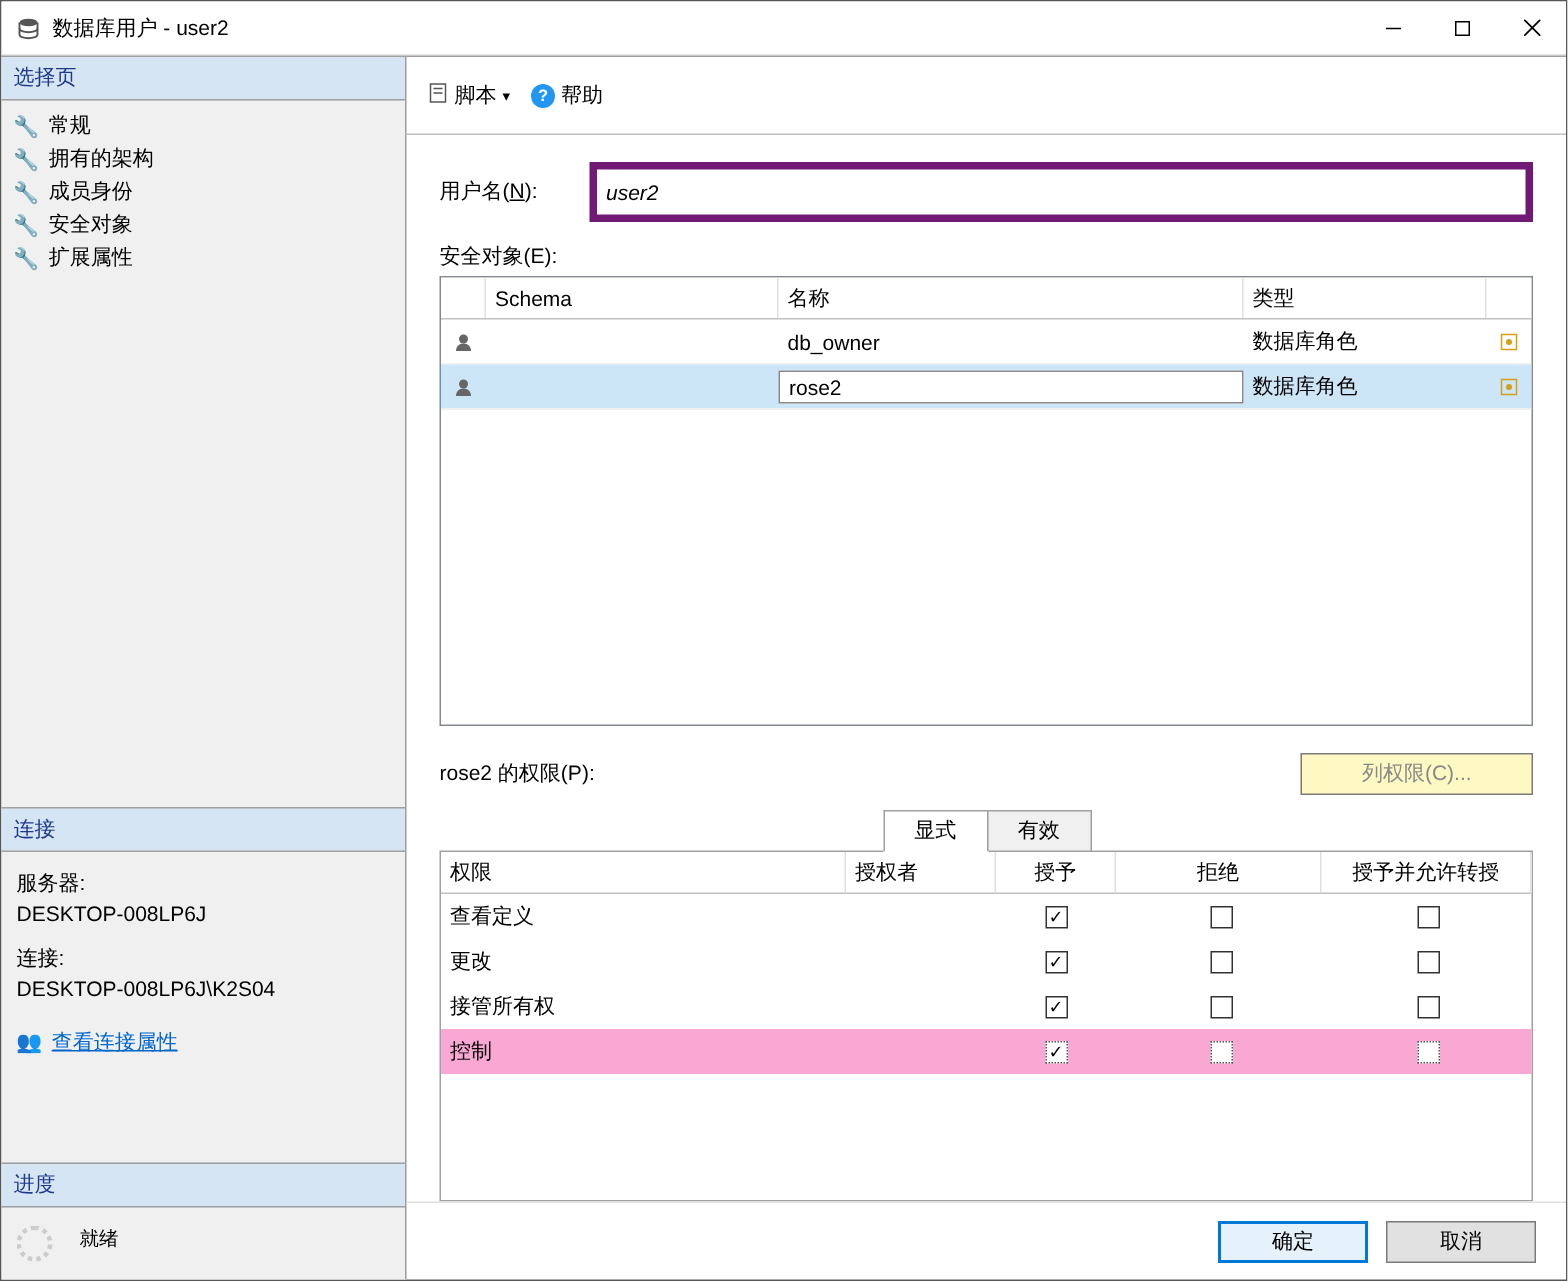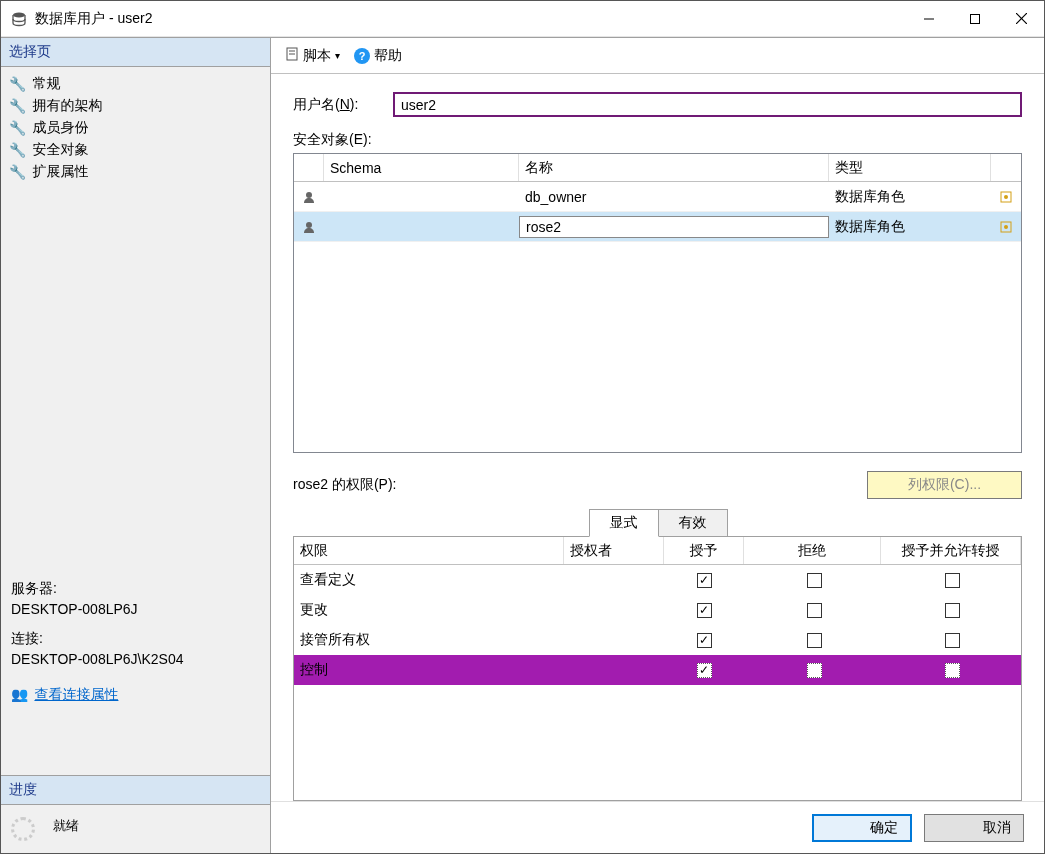--- a/index.html
+++ b/index.html
@@ -22,30 +22,30 @@
 .sidebar .conn { padding: 10px 10px; font-size: 14px; line-height: 1.5; }
 .sidebar .conn .label { margin-top: 8px; }
 .sidebar .conn .label:first-child { margin-top: 0; }
 .sidebar .conn-link { display: flex; align-items: center; margin-top: 14px; }
 .sidebar .conn-link a { color: #0066cc; margin-left: 6px; text-align: right; }
 .sidebar .progress-body { padding: 12px 10px; display: flex; }
 .sidebar .spinner { width: 24px; height: 24px; border: 3px dotted #ccc; border-radius: 50%; margin-right: 18px; }
 .sidebar .spacer { flex: 1; }
 
 .main { flex: 1; display: flex; flex-direction: column; padding: 0; }
-.toolbar { height: 36px; display: flex; align-items: center; padding: 0 10px; border-bottom: 1px solid #c0c0c0; gap: 6px; font-size: 14px; }
+.toolbar { height: 52px; display: flex; align-items: center; padding: 0 10px; border-bottom: 1px solid #c0c0c0; gap: 6px; font-size: 14px; }
 .toolbar .tbtn { display: flex; align-items: center; gap: 4px; padding: 2px 4px; cursor: pointer; }
 .toolbar .dropdown-arrow { font-size: 10px; }
 .toolbar .help-icon { width: 16px; height: 16px; border-radius: 50%; background: #2196f3; color: #fff; display: inline-flex; align-items: center; justify-content: center; font-size: 11px; font-weight: bold; }
 
 .content { flex: 1; padding: 18px 22px 0 22px; display: flex; flex-direction: column; overflow: hidden; }
 .row { display: flex; align-items: center; margin-bottom: 14px; }
 .row .lbl { width: 100px; font-size: 14px; }
 .row .underline { text-decoration: underline; }
-.row input[type=text] { flex: 1; border: 2px solid #701a75; padding: 3px 6px; font-size: 14px; height: 25px; font-family: inherit; }
+.row input[type=text] { flex: 1; border: 5px solid #701a75; padding: 3px 6px; font-size: 14px; height: 40px; font-family: inherit; font-style: italic; }
 
 .section-row { display: flex; align-items: center; margin-bottom: 4px; }
 .section-row .lbl { flex: 1; font-size: 14px; }
 .btn { min-width: 155px; height: 28px; border: 1px solid #7a7a7a; background: #e1e1e1; cursor: pointer; font-size: 14px; font-family: inherit; padding: 0 12px; }
 .btn:disabled { color: #888; background: #fef9c3; cursor: default; }
 
 .grid-box { border: 1px solid #828790; background: #fff; overflow: auto; }
 .grid-securables { height: 300px; margin-bottom: 18px; }
 
 .grid-header { display: flex; background: #fff; border-bottom: 1px solid #c0c0c0; height: 28px; }
@@ -62,31 +62,31 @@
 
 .perm-area { display: flex; flex-direction: column; flex: 1; min-height: 0; }
 .tabs { display: flex; margin-top: 6px; justify-content: center; }
 .tab { padding: 4px 20px; border: 1px solid #a0a0a0; background: #f0f0f0; cursor: pointer; font-size: 14px; margin-right: -1px; position: relative; }
 .tab.active { background: #fff; border-bottom-color: #fff; z-index: 2; }
 .tab-panel { border: 1px solid #a0a0a0; margin-top: -1px; flex: 1; display: flex; flex-direction: column; min-height: 0; }
 
 .pgrid-header { display: flex; background: #fff; border-bottom: 1px solid #c0c0c0; height: 28px; }
 .pgrid-header .ph { padding: 4px 6px; border-right: 1px solid #e0e0e0; font-size: 14px; display: flex; align-items: center; }
 .pgrid-row { display: flex; height: 30px; align-items: center; }
-.pgrid-row.selected { background: #a21caf; }
+.pgrid-row.selected { background: #f9a8d4; }
 .pgrid-row .pc { padding: 2px 6px; font-size: 14px; display: flex; align-items: center; }
 .pc-perm { width: 270px; }
 .pc-grantor { width: 100px; }
 .pc-grant { width: 80px; justify-content: center; }
 .pc-wgrant { width: 140px; justify-content: center; }
 .pc-deny { width: 80px; justify-content: center; flex: 1; }
 .chk { width: 15px; height: 15px; border: 1px solid #333; display: inline-flex; align-items: center; justify-content: center; background: #fff; cursor: pointer; font-size: 12px; line-height: 1; }
 .chk.dotted { border-style: dotted; border-color: #555; }
 .footer { height: 52px; display: flex; align-items: center; justify-content: flex-end; padding: 0 20px; gap: 12px; border-top: 1px solid #e0e0e0; }
-.footer .btn { min-width: 100px; text-align: right; }
+.footer .btn { min-width: 100px; }
 .footer .btn.primary { border: 2px solid #0078d7; background: #e5f1fb; }
 </style>
 </head>
 <body>
 
 <div class="window">
   <div class="titlebar">
     <span class="icon">
       <svg viewBox="0 0 16 16" width="16" height="16">
           <ellipse cx="8" cy="4" rx="6" ry="2.5" fill="#555"></ellipse>
@@ -134,20 +134,21 @@
         <div class="page-item">
             <span class="wrench">🔧</span>
             <span>安全对象</span>
           </div>
         <div class="page-item">
             <span class="wrench">🔧</span>
             <span>扩展属性</span>
           </div>
       </div>
       <div class="spacer"></div>
+      <div class="section-header">连接</div>
       <div class="conn">
         <div class="label">服务器:</div>
         <div>DESKTOP-008LP6J</div>
         <div class="label">连接:</div>
         <div>DESKTOP-008LP6J\K2S04</div>
         <div class="conn-link">
           <span>👥</span>
           <a href="#">查看连接属性</a>
         </div>
       </div>

